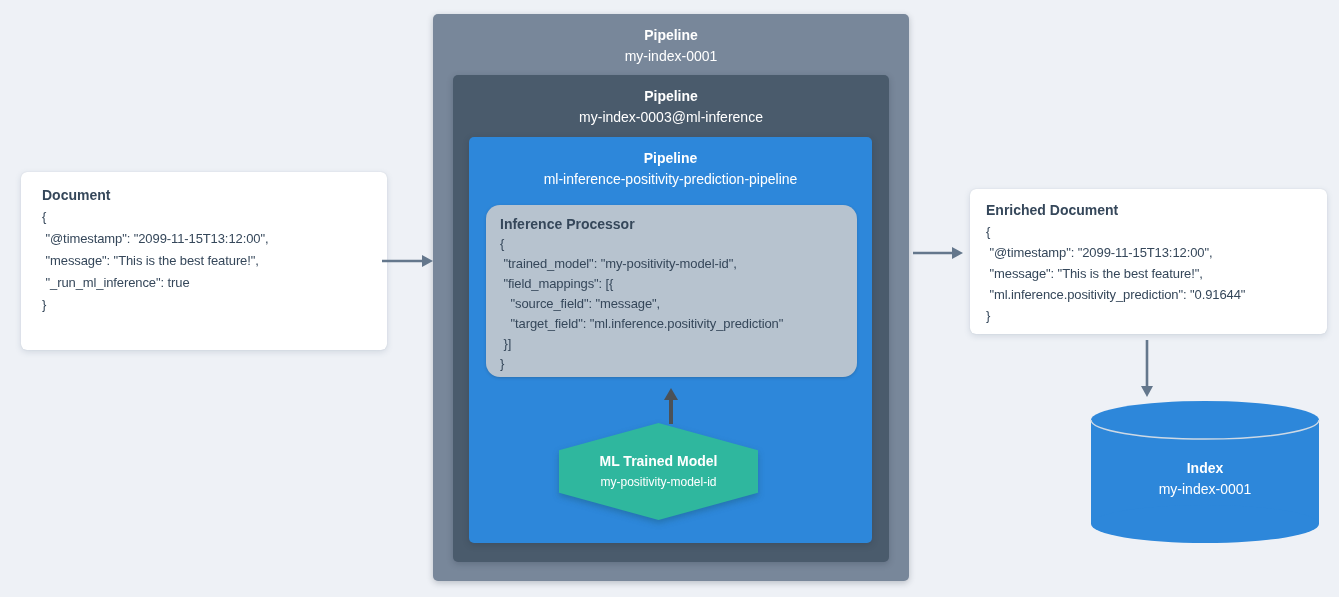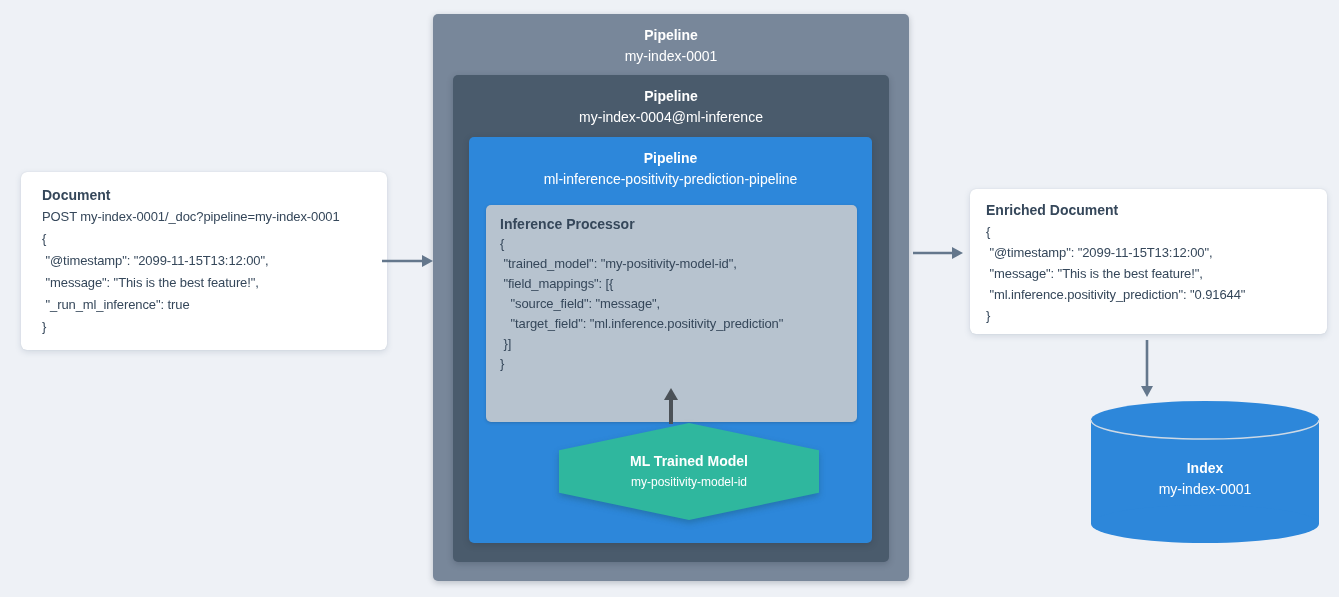--- a/index.html
+++ b/index.html
@@ -26,30 +26,30 @@
   .box { position:absolute; border-radius:5px; text-align:center; color:var(--text-light);
          box-shadow:0 2px 6px rgba(30,45,60,.25); }
   .box-title { font-size:14px; font-weight:bold; line-height:21px; padding-top:11px; }
   .box-sub   { font-size:14px; line-height:21px; }
   .outer-box { left:433px; top:14px;  width:476px; height:567px; background:var(--pipeline-outer); }
   .ml-box    { left:20px;  top:61px;  width:436px; height:487px; background:var(--pipeline-ml); }
   .blue-box  { left:16px;  top:62px;  width:403px; height:406px; background:var(--pipeline-inference); }
 
   
   .processor {
-    position:absolute; left:17px; top:68px; width:371px; height:217px;
-    background:var(--processor); border-radius:5px; box-sizing:border-box;
+    position:absolute; left:17px; top:68px; width:371px; height:172px;
+    background:var(--processor); border-radius:14px; box-sizing:border-box;
     padding:9px 14px 0 14px; text-align:left; color:var(--text-dark);
     box-shadow:0 1px 3px rgba(30,45,60,.25);
   }
   .processor-title { font-size:14px; font-weight:bold; line-height:20px; }
   .processor .code-line { font-size:13px; line-height:20px; }
 
   
-  .hex-wrap { position:absolute; left:90px; top:286px; width:260px; height:97px;
+  .hex-wrap { position:absolute; left:90px; top:286px; width:199px; height:97px;
               filter:drop-shadow(0 3px 3px rgba(15,60,60,.28)); }
   .hex {
     width:100%; height:100%; background:var(--model);
     clip-path:polygon(50% 0%, 100% 28%, 100% 72%, 50% 100%, 0% 72%, 0% 28%);
     display:flex; flex-direction:column; justify-content:center; align-items:center;
     color:var(--text-light);
   }
   .hex-title { font-size:14px; font-weight:bold; line-height:21px; }
   .hex-sub   { font-size:12px; line-height:21px; }
 
@@ -63,36 +63,35 @@
   .arrow-overlay { position:absolute; left:0; top:0; pointer-events:none; z-index:40; }
 </style>
 </head>
 <body>
 
 <div class="canvas">
 
   <div class="card doc-card">
     <div class="card-title">Document</div>
     <div>
-      <div class="code-line">POST my-index-0001/_doc?pipeline=my-index-0001</div>
       <div class="code-line">{</div>
       <div class="code-line"> "@timestamp": "2099-11-15T13:12:00",</div>
       <div class="code-line"> "message": "This is the best feature!",</div>
       <div class="code-line"> "_run_ml_inference": true</div>
       <div class="code-line">}</div>
     </div>
   </div>
 
   <div class="box outer-box">
     <div class="box-title">Pipeline</div>
     <div class="box-sub">my-index-0001</div>
 
     <div class="box ml-box">
       <div class="box-title">Pipeline</div>
-      <div class="box-sub">my-index-0004@ml-inference</div>
+      <div class="box-sub">my-index-0003@ml-inference</div>
 
       <div class="box blue-box">
         <div class="box-title">Pipeline</div>
         <div class="box-sub">ml-inference-positivity-prediction-pipeline</div>
 
         <div class="processor">
           <div class="processor-title">Inference Processor</div>
           <div class="code-line">{</div>
           <div class="code-line"> "trained_model": "my-positivity-model-id",</div>
           <div class="code-line"> "field_mappings": [{</div>

